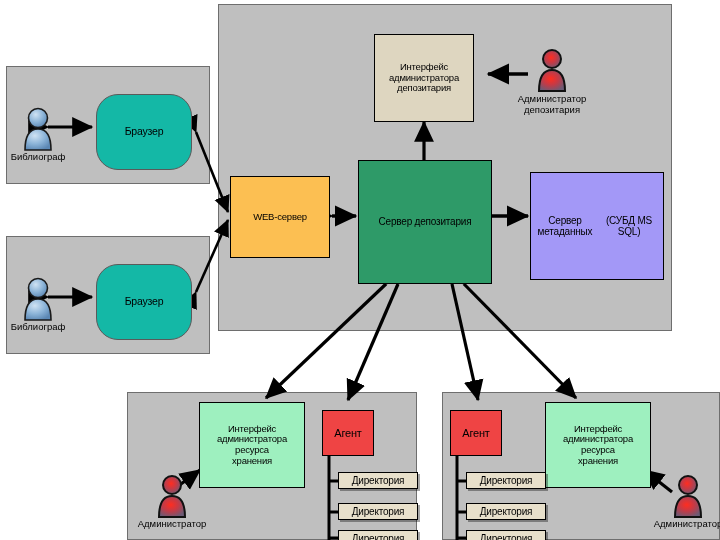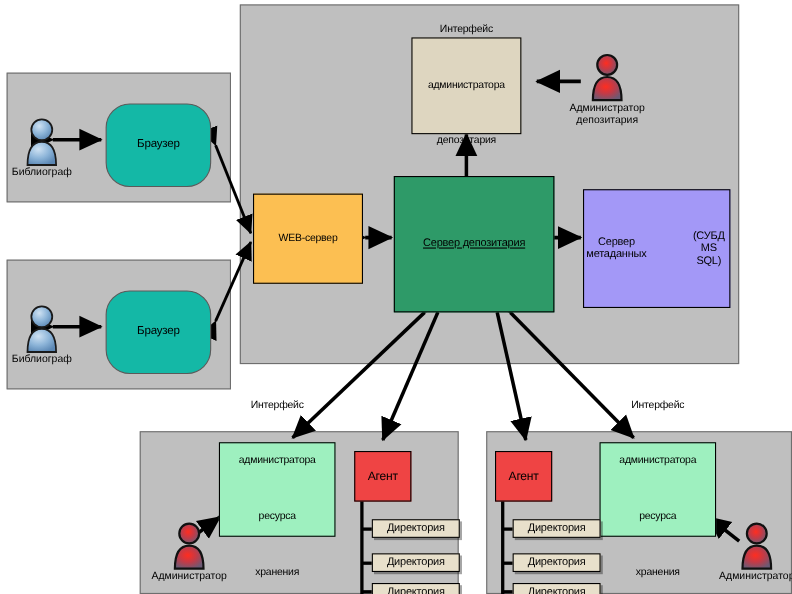--- a/index.html
+++ b/index.html
@@ -27,21 +27,20 @@
     border: 1px solid #000000;
     display: flex;
     align-items: center;
     justify-content: center;
     text-align: center;
     color: #000000;
     line-height: 1.12;
     font-size: 9.5px;
     letter-spacing: -0.2px;
     padding: 2px;
-    gap: 40px;
   }
   .node span { display: block; width: 100%; }
   .n-browser   { background: #14b8a6; border-color: #5a5a5a; font-size: 10.5px; border-radius: 22px; }
   .n-web       { background: #fcbf52; }
   .n-server    { background: #2e9a68; font-size: 10px; }
   .n-meta      { background: #a398f7; font-size: 10px; }
   .n-depadmin  { background: #ded6c0; }
   .n-stadmin   { background: #9ef0bf; }
   .n-agent     { background: #ef4444; font-size: 11px; }
   .n-dir {
@@ -198,21 +197,21 @@
   </div>
 
   <div class="node n-browser" style="left:96px; top:264px; width:96px; height:76px;">
     <span>Браузер</span>
   </div>
 
   <div class="node n-web" style="left:230px; top:176px; width:100px; height:82px;">
     <span>WEB-сервер</span>
   </div>
 
-  <div class="node n-server" style="left:358px; top:160px; width:146px; height:124px;text-decoration:underline;">
+  <div class="node n-server" style="left:358px; top:160px; width:134px; height:124px;">
     <span>Сервер депозитария</span>
   </div>
 
   <div class="node n-meta" style="left:530px; top:172px; width:134px; height:108px; flex-direction:row;">
     <span>Сервер метаданных</span>
     <span>(СУБД MS SQL)</span>
   </div>
 
   <div class="node n-depadmin" style="left:374px; top:34px; width:100px; height:88px; flex-direction:column;">
     <span>Интерфейс</span>

